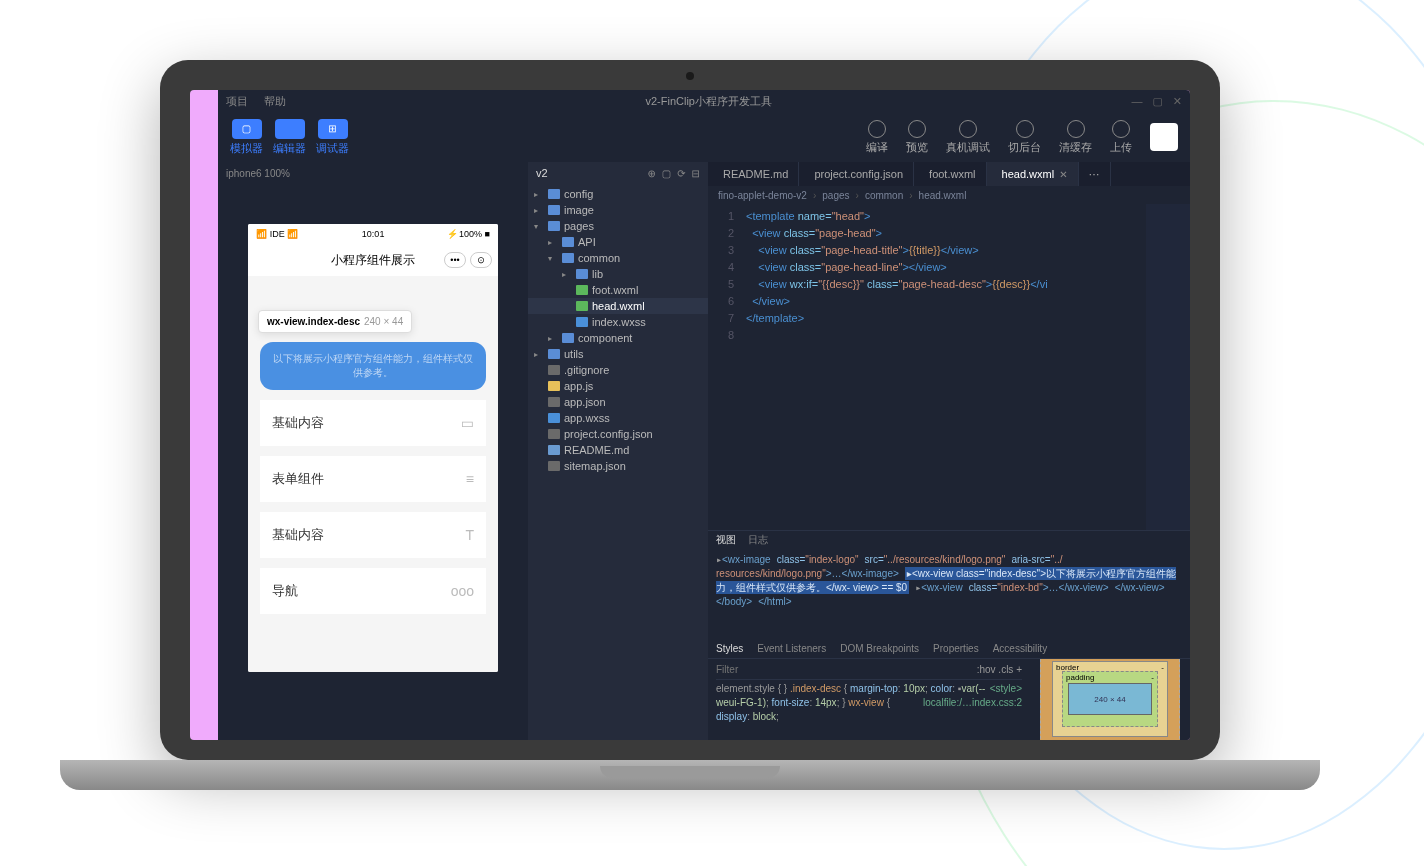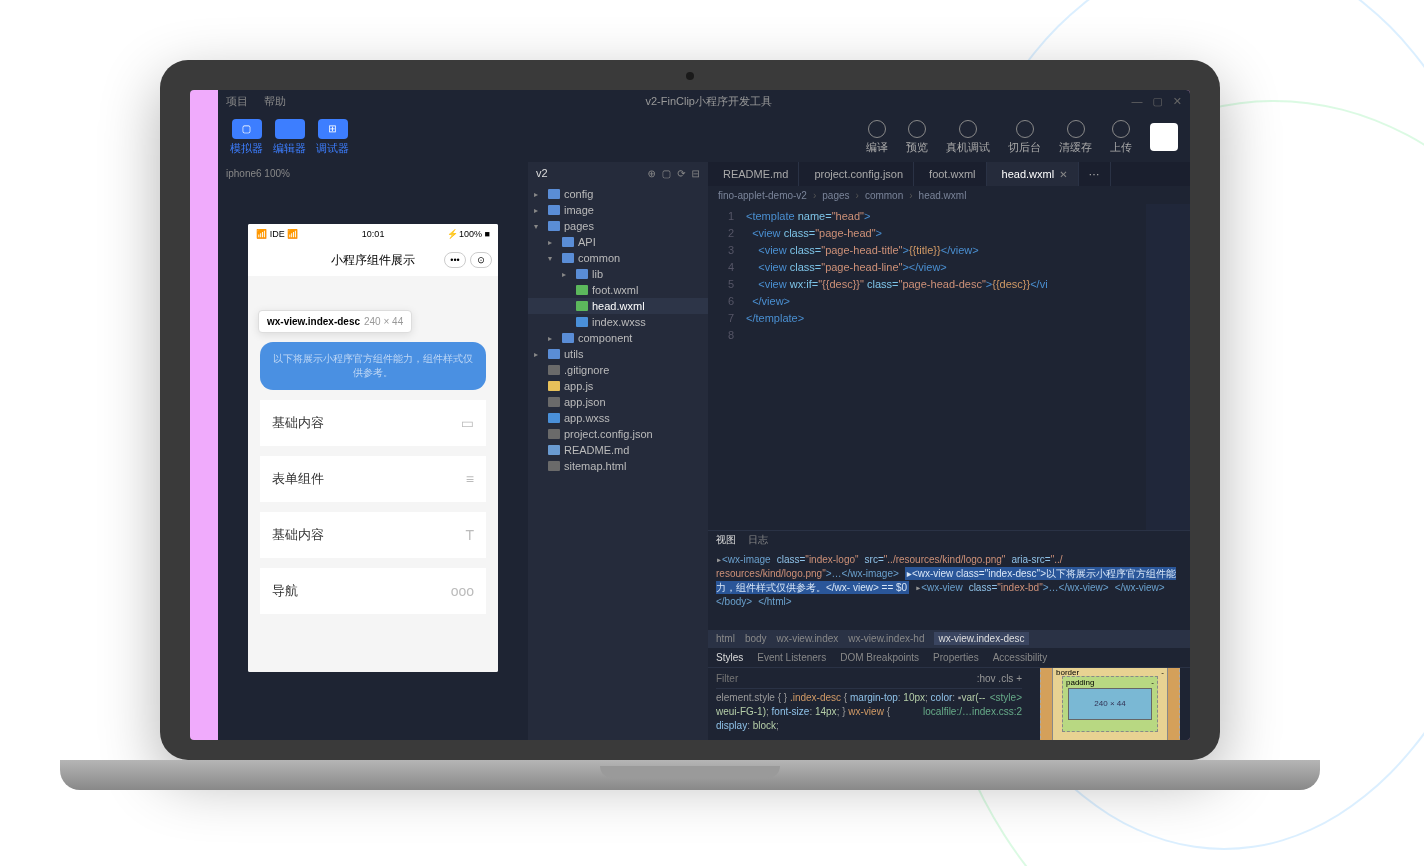--- a/index.html
+++ b/index.html
@@ -327,21 +327,21 @@
                 <span>project.config.json</span>
               </div>
               <div class="tree-item " style="padding-left:6px">
                 <span class="arrow"></span>
                 <span class="fi file-md"></span>
                 <span>README.md</span>
               </div>
               <div class="tree-item " style="padding-left:6px">
                 <span class="arrow"></span>
                 <span class="fi file-json"></span>
-                <span>sitemap.html</span>
+                <span>sitemap.json</span>
               </div>
             </div>
         </div>
 
         <div class="editor-panel">
           <div class="ed-tabs" id="ed-tabs">
               <div class="ed-tab ">
                 <span class="fi file-md"></span>
                 <span>README.md</span>
               </div>
@@ -397,27 +397,20 @@
               <span>日志</span>
             </div>
             <div class="dt-dom" id="dt-dom">▸<span class="tag">&lt;wx-image</span> <span class="attr">class=</span><span class="str">"index-logo"</span> <span class="attr">src=</span><span class="str">"../resources/kind/logo.png"</span> <span class="attr">aria-src=</span><span class="str">"../
   resources/kind/logo.png"</span><span class="tag">&gt;…&lt;/wx-image&gt;</span>
 <span class="hl">▸&lt;wx-view class="index-desc"&gt;以下将展示小程序官方组件能力，组件样式仅供参考。&lt;/wx-
   view&gt; == $0</span>
 ▸<span class="tag">&lt;wx-view</span> <span class="attr">class=</span><span class="str">"index-bd"</span><span class="tag">&gt;…&lt;/wx-view&gt;</span>
 <span class="tag">&lt;/wx-view&gt;</span>
 <span class="tag">&lt;/body&gt;</span>
 <span class="tag">&lt;/html&gt;</span></div>
-            <div class="dt-crumb" id="dt-crumb">
-                <span class="">html</span>
-                <span class="">body</span>
-                <span class="">wx-view.index</span>
-                <span class="">wx-view.index-hd</span>
-                <span class="active">wx-view.index-desc</span>
-              </div>
             <div class="dt-styles-tabs" id="dt-styles-tabs">
                 <span class="active">Styles</span>
                 <span class="">Event Listeners</span>
                 <span class="">DOM Breakpoints</span>
                 <span class="">Properties</span>
                 <span class="">Accessibility</span>
               </div>
             <div class="dt-styles-body">
               <div class="dt-css">
                 <div class="filter-row">

